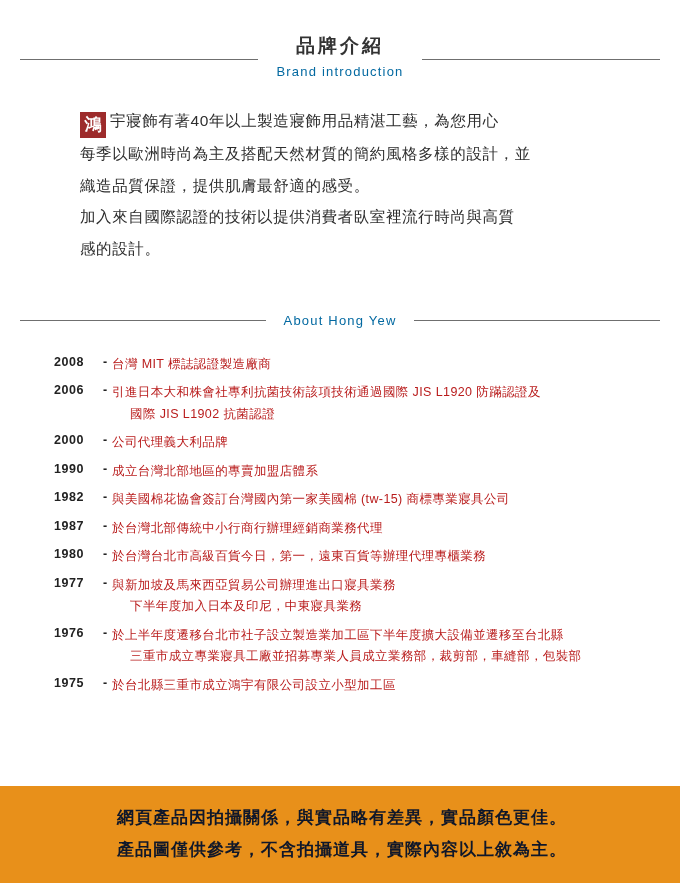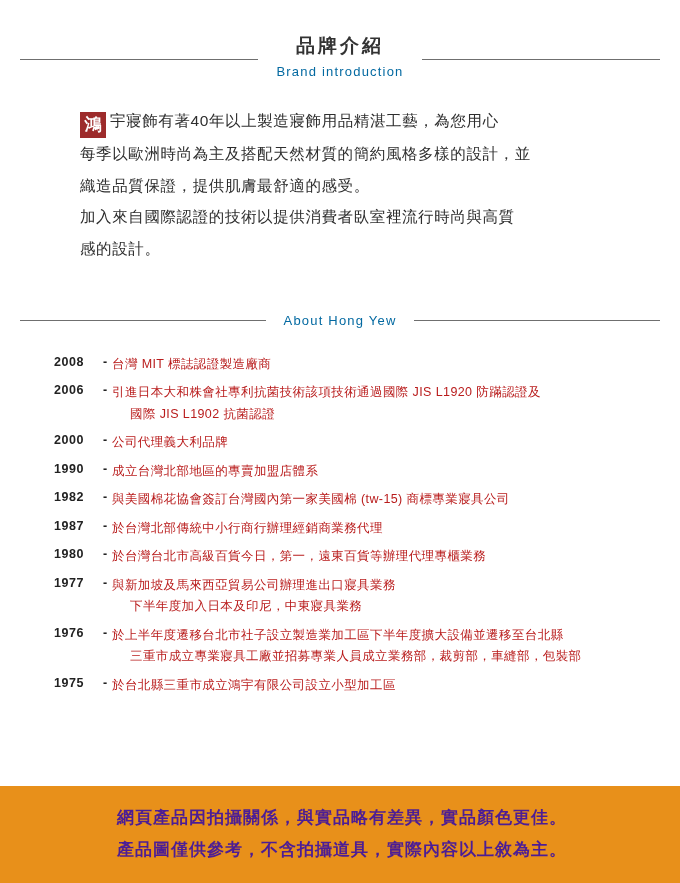--- a/index.html
+++ b/index.html
@@ -128,21 +128,21 @@
     padding-left: 18px;
   }
 
   
   .notice {
     position: absolute;
     left: 0;
     bottom: 0;
     width: 680px;
     background: #e8901a;
-    color: #4c1d95;
+    color: #0f172a;
     text-align: center;
     padding: 16px 0 18px 4px;
     font-family: "Liberation Serif", serif;
     font-size: 17px;
     font-weight: bold;
     line-height: 1.85;
     letter-spacing: 1px;
   }
   .notice div { white-space: nowrap; }
 </style>

